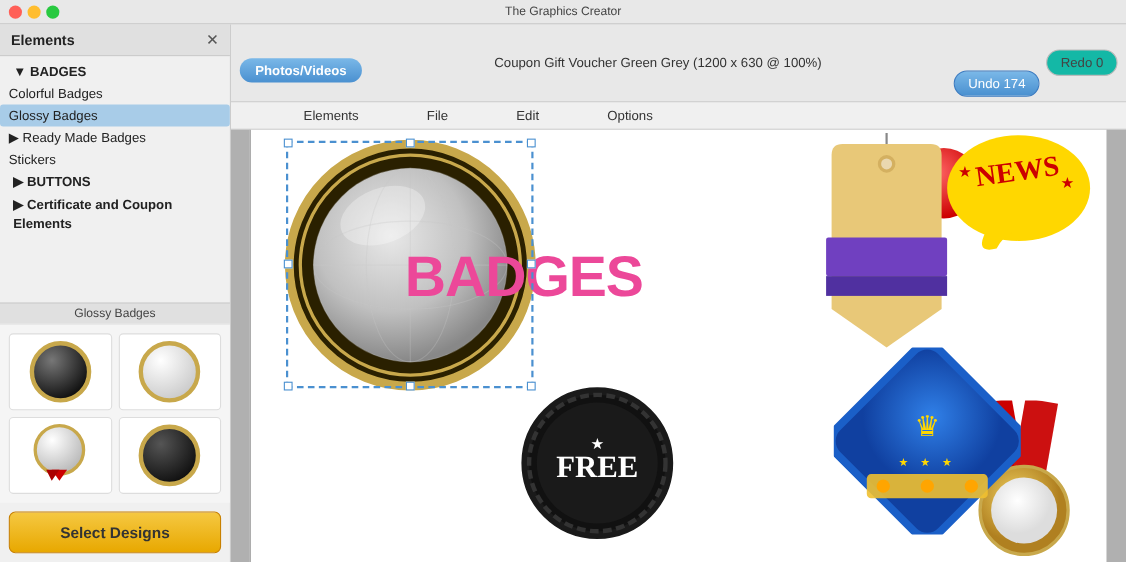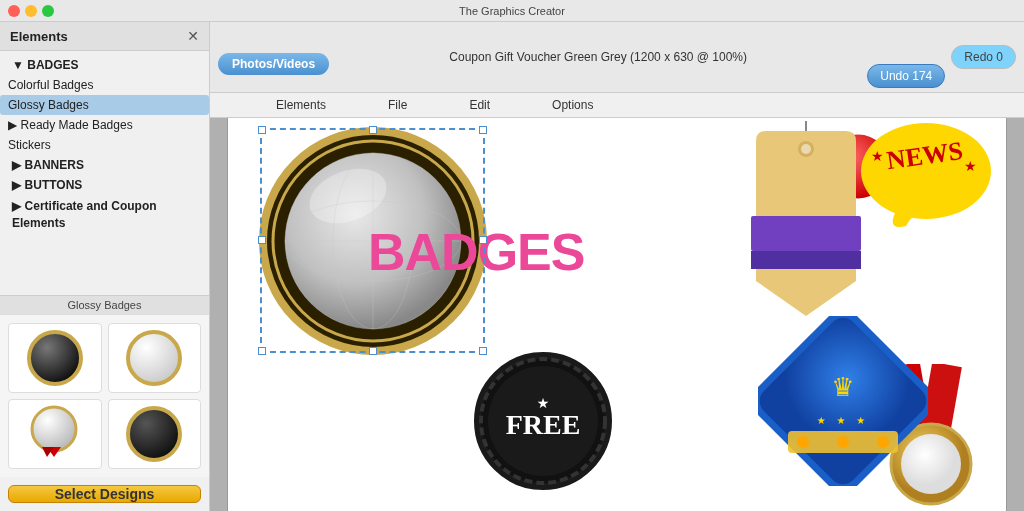--- a/index.html
+++ b/index.html
@@ -114,21 +114,21 @@
       display: flex;
       align-items: center;
       justify-content: center;
       overflow: hidden;
       cursor: pointer;
     }
 
     
     .select-designs-btn {
       margin: 8px;
-      padding: 0;
+      padding: 10px;
       background: linear-gradient(to bottom, #f5c842, #e8a800);
       border: 1px solid #c88000;
       border-radius: 6px;
       text-align: center;
       font-size: 14px;
       font-weight: bold;
       color: #333;
       cursor: pointer;
     }
 
@@ -166,21 +166,21 @@
     .doc-title {
       flex: 1;
       text-align: center;
       font-size: 12px;
       color: #333;
     }
     .undo-btn, .redo-btn {
       padding: 4px 12px;
       border-radius: 12px;
       border: 1px solid #bbb;
-      background: #7dd3fc;
+      background: #14b8a6;
       font-size: 12px;
       cursor: pointer;
       color: #444;
     }
     .undo-btn {
       background: linear-gradient(to bottom, #7ab8e8, #4a90d0);
       color: #fff;
       border-color: #3a7ac0;
       margin-top: 38px;
     }
@@ -310,21 +310,20 @@
       <span class="sidebar-title">Elements</span>
       <span class="sidebar-close">✕</span>
     </div>
 
     <div class="sidebar-tree">
       <div class="tree-item level1">▼ BADGES</div>
       <div class="tree-item level2">Colorful Badges</div>
       <div class="tree-item level2 active">Glossy Badges</div>
       <div class="tree-item level2">▶ Ready Made Badges</div>
       <div class="tree-item level2">Stickers</div>
-      <div class="tree-item level1">▶ BANNERS</div>
       <div class="tree-item level1">▶ BUTTONS</div>
       <div class="tree-item level1" style="line-height:1.4">▶ Certificate and Coupon Elements</div>
     </div>
 
     <div class="sidebar-bottom-label">Glossy Badges</div>
 
     <div class="thumbnail-area">
       <div class="thumbnail">
         <svg width="60" height="60" viewBox="0 0 60 60">
           <circle cx="30" cy="30" r="26" fill="url(#grad1)" stroke="#c8a84b" stroke-width="4"></circle>

